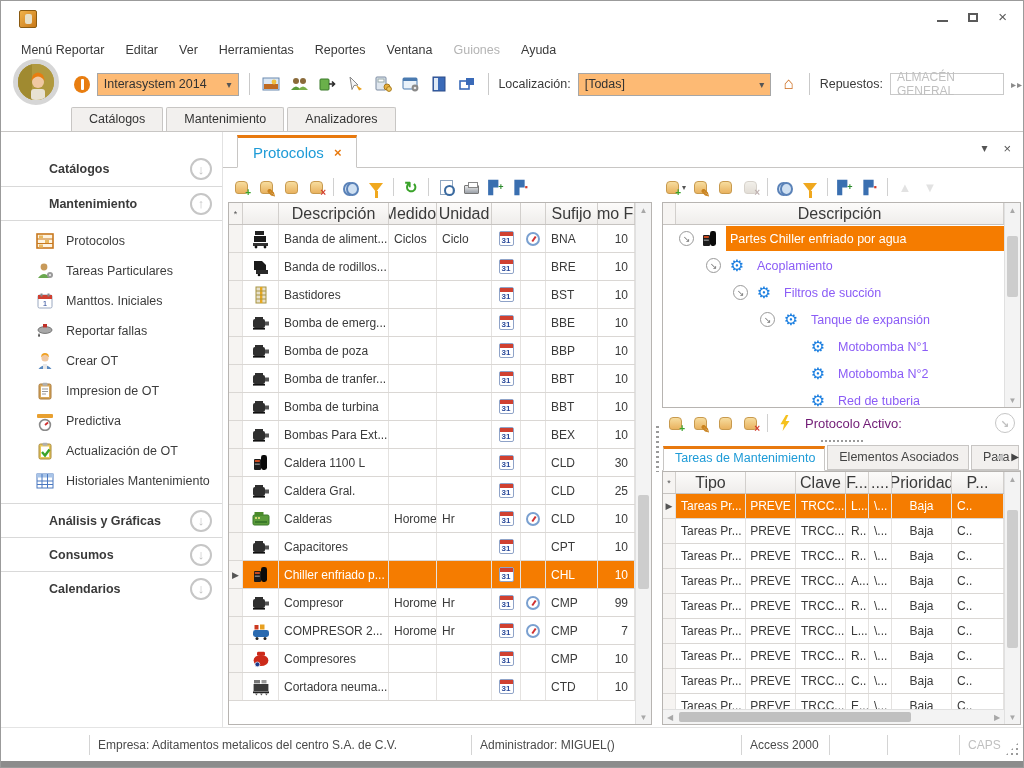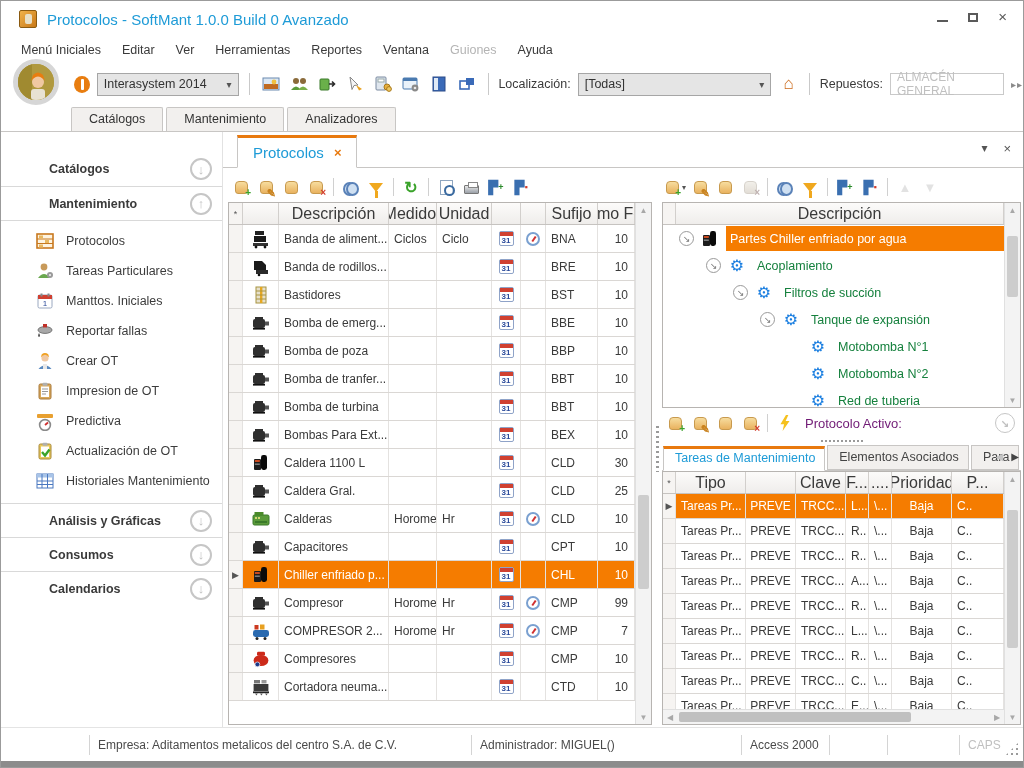--- a/index.html
+++ b/index.html
@@ -20,21 +20,21 @@
   
   .menubar { height:26px; display:flex; gap:21px; align-items:center; padding-left:20px; font-size:12.5px; color:#3a3a3a; }
   .menubar .disabled { color:#b4b4b4; }
   .menuitem { cursor:default; }
 
   
   .toolbar { height:42px; display:flex; align-items:center; padding-left:12px; gap:7px; }
   .avatar { width:46px; height:46px; border-radius:50%; border:5px solid #d6d6d6; overflow:hidden; background:#b0993f; flex:0 0 auto; margin-top:-4px; }
   .warn { width:17px; height:17px; border-radius:50%; background:#e87d10; position:relative; margin-left:8px; }
   .warn::after { content:""; position:absolute; left:7px; top:3px; width:3px; height:11px; background:#fff; border-radius:1px; }
-  .combo { height:23px; border:1px solid #a6a6a6; background:#e5e5e5; display:flex; align-items:center; font-size:12.5px; color:#333; padding:0 6px; }
+  .combo { height:23px; border:1px solid #a6a6a6; background:#fdba74; display:flex; align-items:center; font-size:12.5px; color:#333; padding:0 6px; }
   .combo .caret { margin-left:auto; color:#555; font-size:10px; }
   .combo-company { width:152px; }
   .combo-loc { width:208px; }
   .tsep { width:1px; height:22px; background:#c9c9c9; margin:0 3px; }
   .tlabel { font-size:12.5px; color:#3a3a3a; }
   .tbtn { width:22px; height:22px; display:flex; align-items:center; justify-content:center; border-radius:2px; }
   .repuestos-box { width:122px; height:22px; border:1px solid #c9c9c9; color:#c0c0c0; font-size:12px; display:flex; align-items:center; padding:0 6px; }
   .dots2 { color:#8a8a8a; font-size:10px; letter-spacing:1px; }
   .home-glyph { font-size:17px; color:#cc6a1a; }
 
@@ -142,21 +142,21 @@
   .lpanel .gridbox { flex:1; }
   .rpanel { flex:1; display:flex; flex-direction:column; min-width:0; }
 
   
   .treebox { height:206px; }
   .treerows { flex:1; overflow:hidden; position:relative; }
   .trow { height:27px; display:flex; align-items:center; position:relative; }
   .trow .wrap { display:flex; align-items:center; gap:6px; height:100%; width:100%; }
   .texp { width:15px; height:15px; border-radius:50%; border:1px solid #9a9a9a; color:#777; font-size:9px;
           display:flex; align-items:center; justify-content:center; flex:0 0 auto; background:#fff; }
-  .tlbl { font-size:12.5px; color:#15803d; padding:0 4px; }
+  .tlbl { font-size:12.5px; color:#8b5cf6; padding:0 4px; }
   .trow.sel .selbar { flex:1; align-self:stretch; display:flex; align-items:center; background:#f57c00; margin:1px 0; }
   .trow.sel .tlbl { color:#fff; }
   .gearico { color:#1a7ee0; font-size:16px; line-height:16px; }
 
   
   .activebar { height:30px; display:flex; align-items:center; gap:3px; padding-left:2px; }
   .activebar .cap { font-size:13px; color:#701a75; margin-left:6px; }
   .activebar .circbtn { width:20px; height:20px; border-width:1px; font-size:10px; margin-right:6px; }
   .dothandle { height:6px; display:flex; justify-content:center; align-items:center; }
   .dothandle i { width:42px; border-top:2px dotted #9a9a9a; }
@@ -189,30 +189,29 @@
           background:radial-gradient(circle at 2px 2px,#9a9a9a 1px,transparent 1.3px) 0 0/5px 5px; clip-path:polygon(100% 0,100% 100%,0 100%); }
   .bottomstrip { height:10px; background:#8c8c8c; }
 </style>
 </head>
 <body>
 
 <div class="window">
 
   <div class="titlebar">
     <div class="appicon"></div>
-    <div class="title">Protocolos - SoftMant 1.0.0 Build 0 Avanzado</div>
     <div class="winctl">
       <div class="wc-min"></div>
       <div class="wc-max"></div>
       <div class="wc-close">×</div>
     </div>
   </div>
 
   <div class="menubar" id="menubar">
-      <div class="menuitem">Menú Iniciales</div>
+      <div class="menuitem">Menú Reportar</div>
       <div class="menuitem">Editar</div>
       <div class="menuitem">Ver</div>
       <div class="menuitem">Herramientas</div>
       <div class="menuitem">Reportes</div>
       <div class="menuitem">Ventana</div>
       <div class="menuitem disabled">Guiones</div>
       <div class="menuitem">Ayuda</div>
     </div>
 
   <div class="toolbar">

